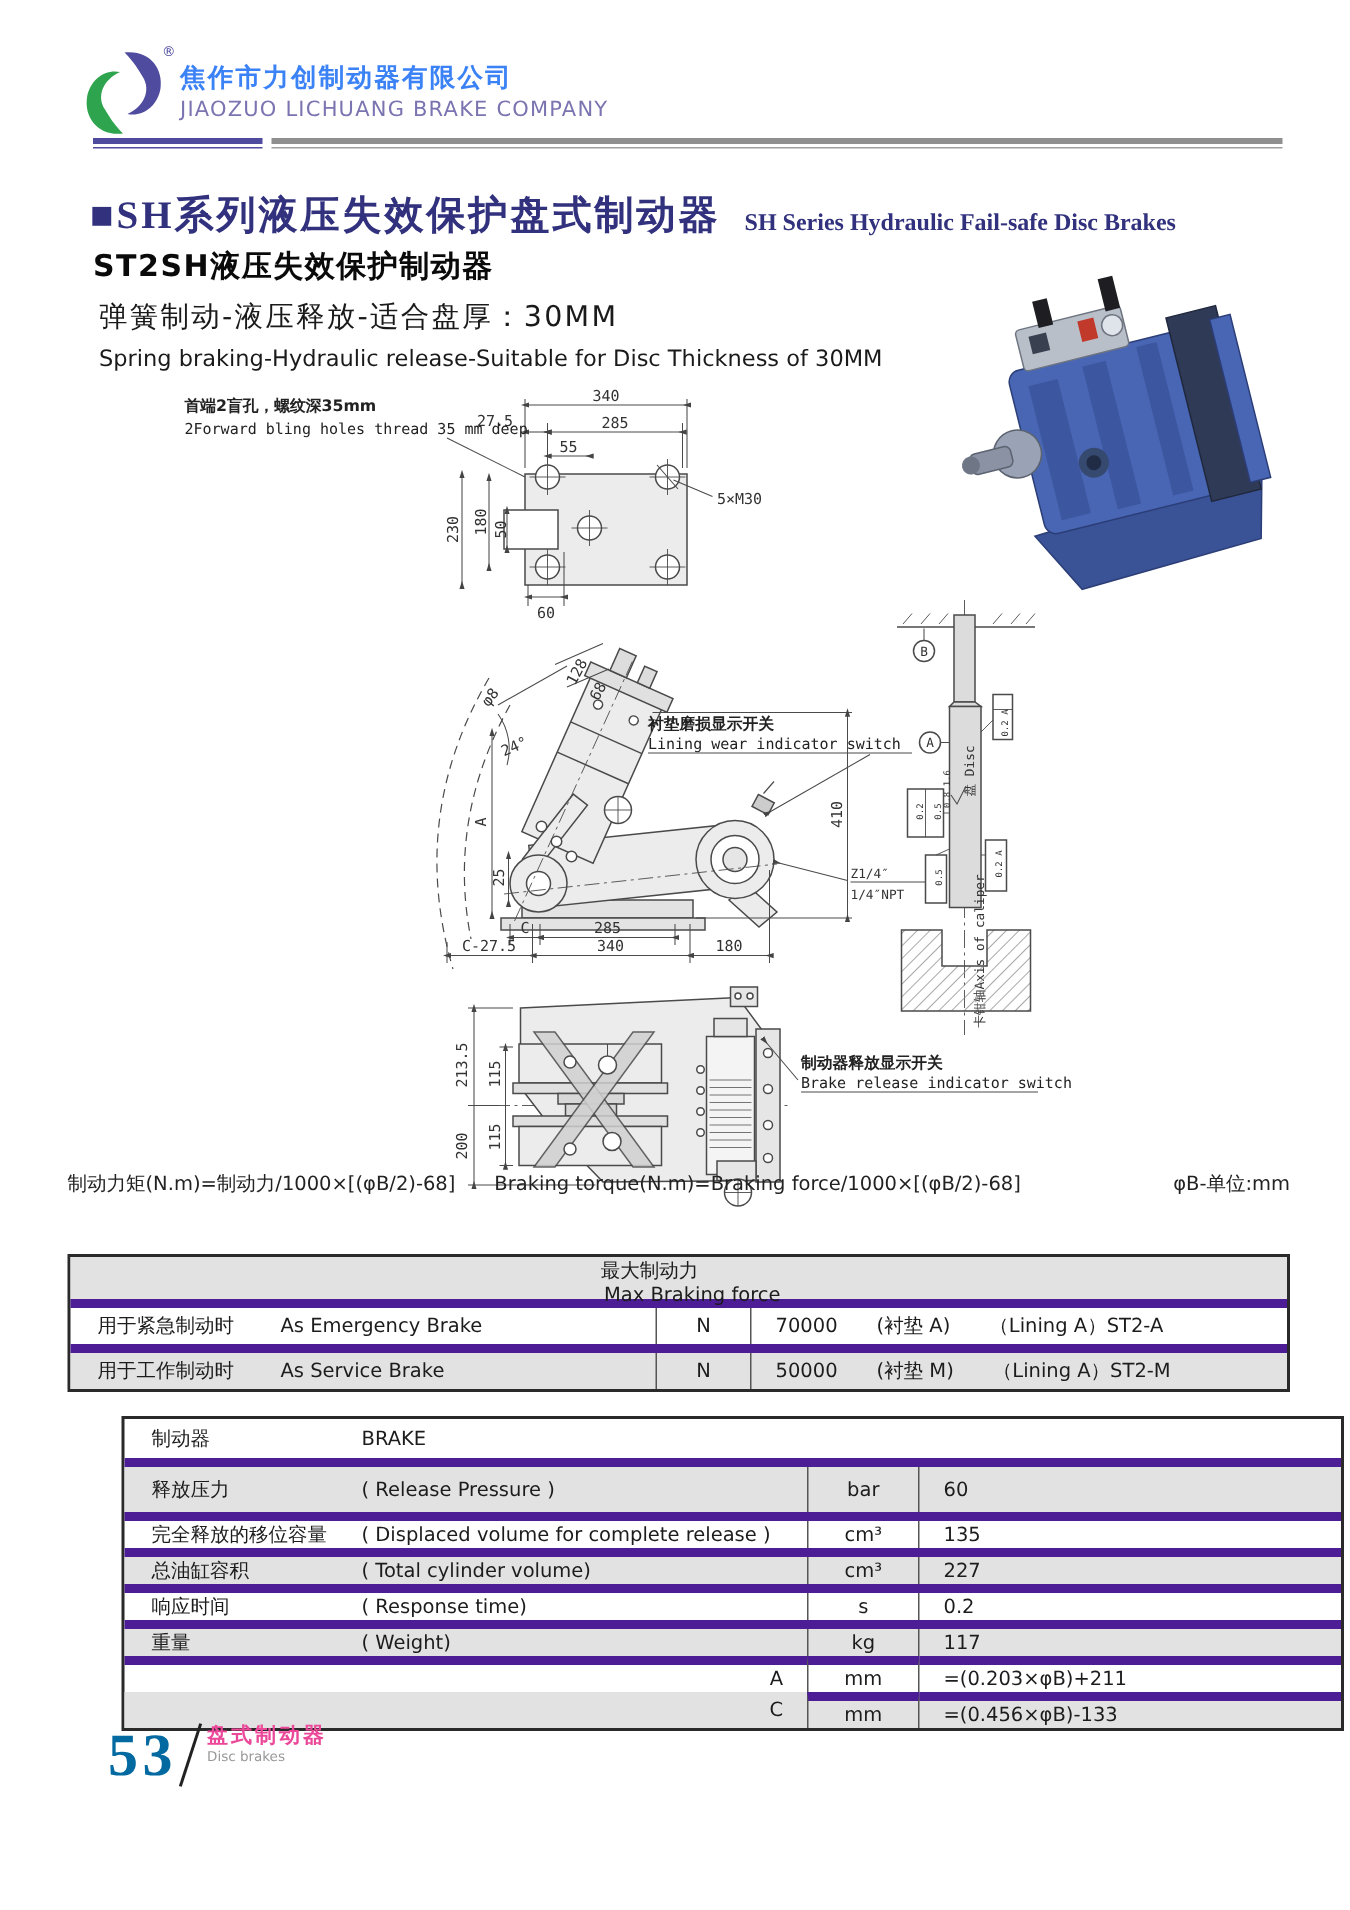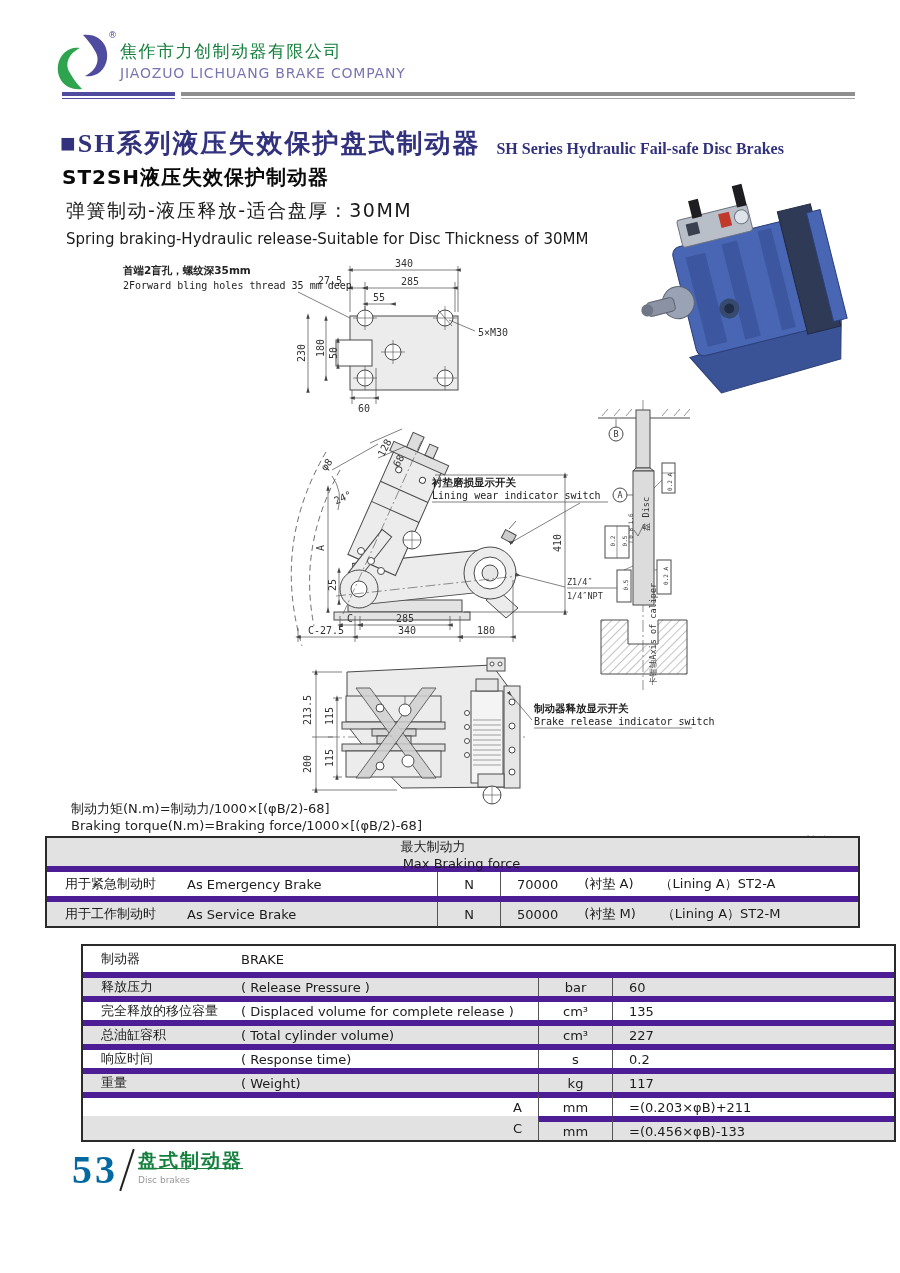--- a/index.html
+++ b/index.html
@@ -1,21 +1,21 @@
 <!DOCTYPE html>
 <html><head>
 <meta charset="utf-8">
 <style>
   html,body{margin:0;padding:0;background:#fff;}
   .page{position:relative;width:900px;height:1273px;background:#fff;overflow:hidden;
         font-family:"DejaVu Sans","Liberation Sans",sans-serif;color:#111;}
   .abs{position:absolute;}
 
   
-  .company-cn{font-size:17px;font-weight:normal;color:#15803d;letter-spacing:1.5px;}
+  .company-cn{font-size:17px;font-weight:bold;color:#3b82f6;letter-spacing:1.5px;}
   .company-en{font-size:14px;color:#7A74B0;letter-spacing:.8px;margin-top:2px;}
   .bar{position:absolute;height:4px;}
   .thinbar{position:absolute;height:1px;}
 
   
   .title-row{display:flex;align-items:flex-end;gap:16px;}
   .title-cn{font-size:26px;font-weight:bold;color:#31317D;letter-spacing:2px;font-family:"Liberation Serif","DejaVu Serif",serif;}
   .title-en{font-size:16px;font-weight:bold;color:#31317D;font-family:"Liberation Serif","DejaVu Serif",serif;padding-bottom:3px;}
   .model-line{font-size:20px;font-weight:bold;color:#0a0a0a;letter-spacing:1px;}
   .tag-cn{font-size:19px;color:#1a1a1a;letter-spacing:1.5px;}
@@ -43,21 +43,21 @@
   .hrow .cn{display:inline-block;width:122px;font-weight:normal;}
   .t2 .hrow .cn{width:140px;}
   .g{background:#E2E2E2;}
   .line-top{border-top:6px solid #4c1d95;}
   .ac-label{justify-content:flex-end;padding-right:16px;}
 
   
   .footer{display:flex;align-items:flex-start;}
   .page-num{font-size:40px;font-weight:bold;letter-spacing:3px;color:#0369a1;line-height:44px;font-family:"Liberation Serif","DejaVu Serif",serif;}
   .slash{width:2px;height:44px;background:#222;transform:rotate(18deg);margin:0 10px 0 8px;}
-  .cat-cn{font-size:19px;font-weight:bold;color:#15803d;letter-spacing:2px;text-decoration:underline;}
+  .cat-cn{font-size:14px;font-weight:bold;color:#ec4899;letter-spacing:2px;}
   .cat-en{font-size:9px;color:#999;margin-top:1px;}
 
   
   svg text{stroke:none;fill:#333;}
   .dim{font:10px "DejaVu Sans Mono","Liberation Mono",monospace;}
   .dims{font:8.5px "DejaVu Sans Mono","Liberation Mono",monospace;}
   .tiny{font:6px "DejaVu Sans Mono","Liberation Mono",monospace;}
   .ncn{font:bold 10.5px "DejaVu Sans",sans-serif;fill:#222;}
   .nen{font:10px "DejaVu Sans Mono","Liberation Mono",monospace;fill:#222;}
 </style>
@@ -358,21 +358,21 @@
       </g>
       <text class="dim" x="268" y="455" text-anchor="middle" transform="rotate(-90 268 452)">213.5</text>
       <text class="dim" x="290" y="461" text-anchor="middle" transform="rotate(-90 290 458)">115</text>
       <text class="dim" x="290" y="503" text-anchor="middle" transform="rotate(-90 290 500)">115</text>
       <text class="dim" x="268" y="509" text-anchor="middle" transform="rotate(-90 268 506)">200</text>
       <text class="ncn" x="494" y="454">制动器释放显示开关</text>
       <text class="nen" x="494" y="467">Brake release indicator switch</text>
     </g>
   </svg>
 
-  <div class="abs formula" style="left:45px;top:800px;width:815px;flex-direction:column;">
+  <div class="abs formula" style="left:45px;top:780px;width:815px;">
     <span class="f-cn">制动力矩(N.m)=制动力/1000×[(φB/2)-68]</span>
     <span class="f-en">Braking torque(N.m)=Braking force/1000×[(φB/2)-68]</span>
     <span class="f-note">φB-单位:mm</span>
   </div>
 
   <div class="tbl t1" style="top:836px;">
     <div class="hrow g" style="height:28px;flex-direction:column;">
       <span class="cn">最大制动力</span>
       <span class="en">Max Braking force</span>
     </div>
@@ -401,21 +401,21 @@
       </div>
     </div>
   </div>
 
   <div class="tbl t2" style="top:944px;margin-left:36px;">
     <div class="hrow" style="height:26px;">
       <span class="cn">制动器</span>
       <span class="en">BRAKE</span>
     </div>
 
-    <div class="t-row g line-top" style="height:24px;">
+    <div class="t-row g line-top" style="height:36px;">
       <div class="cell c-label">
         <span class="cn">释放压力</span>
         <span class="en">( Release  Pressure )</span>
       </div>
       <div class="cell c-unit">bar</div>
       <div class="cell c-value">60</div>
     </div>
     <div class="t-row line-top" style="height:24px;">
       <div class="cell c-label">
         <span class="cn">完全释放的移位容量</span>

